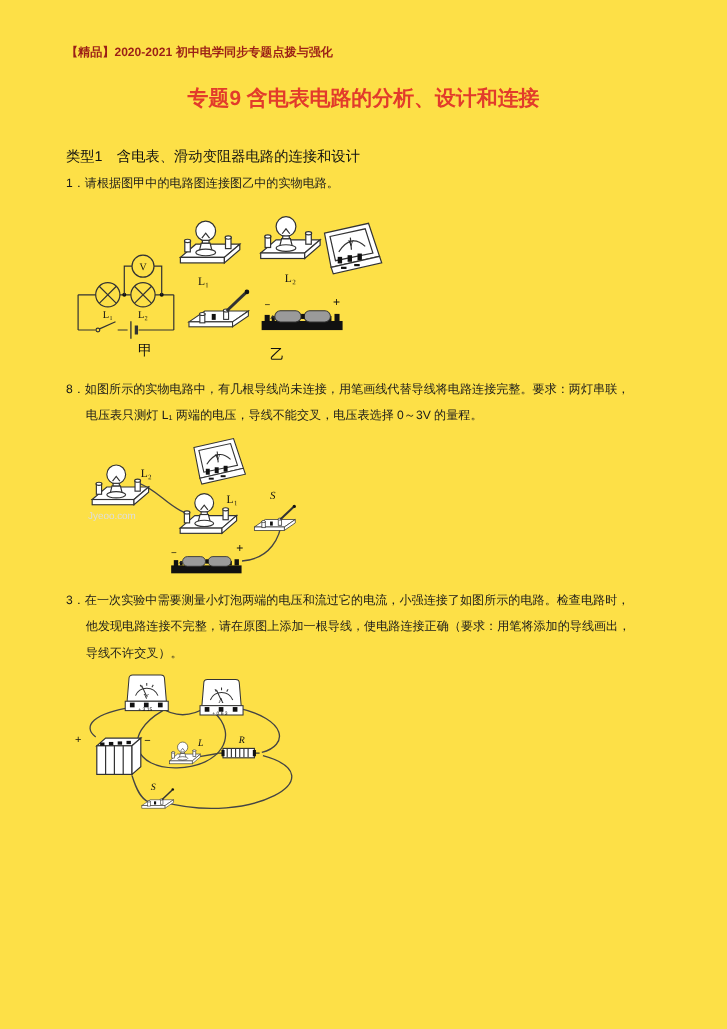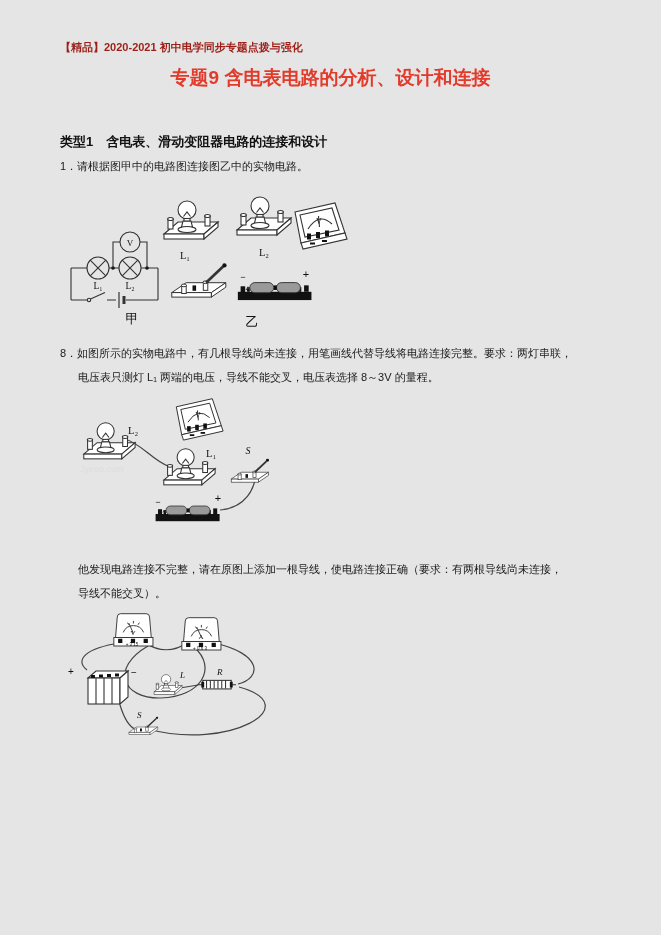--- a/index.html
+++ b/index.html
@@ -1,22 +1,22 @@
 <!DOCTYPE html>
 <html><head>
 <meta charset="utf-8">
 <style>
   html,body{margin:0;padding:0;background:#fff;}
-  .page{position:relative;width:661px;height:935px;background:#e5e5e5;overflow:hidden;
+  .page{position:relative;width:661px;height:935px;background:#fde047;overflow:hidden;
         font-family:"Liberation Sans","DejaVu Sans",sans-serif;color:#1a1a1a;}
   .header-line{position:absolute;left:60px;top:40px;font-size:11px;font-weight:bold;
         color:#9b1f17;white-space:nowrap;}
-  .title{position:absolute;left:0;right:0;top:65px;margin:0;text-align:center;
+  .title{position:absolute;left:0;right:0;top:76px;margin:0;text-align:center;
         font-size:19px;font-weight:bold;color:#e23b2b;white-space:nowrap;}
-  .section-heading{position:absolute;left:60px;top:133px;font-size:13px;font-weight:bold;
+  .section-heading{position:absolute;left:60px;top:133px;font-size:13px;font-weight:normal;
         color:#111;white-space:nowrap;}
   .qline{position:absolute;font-size:11px;color:#1a1a1a;white-space:nowrap;}
   .fig{position:absolute;}
   svg text{font-family:"Liberation Sans","DejaVu Sans",sans-serif;fill:#111;}
   svg text.ser{font-family:"Liberation Serif","DejaVu Serif",serif;}
   svg text.it{font-family:"Liberation Serif","DejaVu Serif",serif;font-style:italic;}
   .st{stroke:#333;fill:#fff;stroke-width:1.1;}
   .ln{stroke:#333;fill:none;stroke-width:1.1;}
   .dk{fill:#111;stroke:none;}
   .cell{fill:#9a9a9a;stroke:#333;stroke-width:1;}
@@ -152,21 +152,21 @@
     </g>
     <g>
       <use href="#g-batteryh" transform="translate(168,88) scale(0.92)"></use>
       <text x="175" y="90" font-size="9" text-anchor="middle">−</text>
       <text x="238" y="88" font-size="11" text-anchor="middle">+</text>
     </g>
     <text x="184" y="136" font-size="13" text-anchor="middle">乙</text>
   </svg>
 
   <div class="qline" style="left:60px;top:346px">8．如图所示的实物电路中，有几根导线尚未连接，用笔画线代替导线将电路连接完整。要求：两灯串联，</div>
-  <div class="qline" style="left:78px;top:370px">电压表只测灯 L₁ 两端的电压，导线不能交叉，电压表选择 8～3V 的量程。</div>
+  <div class="qline" style="left:78px;top:370px">电压表只测灯 L₁ 两端的电压，导线不能交叉，电压表选择 0～3V 的量程。</div>
 
   <svg class="fig" style="left:58px;top:396px" width="302" height="138" viewBox="0 0 302 138">
     <text x="22" y="76" font-size="9" class="wm">Jyeoo.com</text>
     <g>
       <path class="wire" d="M67,43 C84,48 94,64 110,70"></path>
       <path class="wire" d="M162,114 C188,112 197,92 198,77"></path>
     </g>
     <g>
       <use href="#g-meter3d" transform="translate(112,0) scale(0.9)"></use>
       <text x="140" y="22" font-size="7.5" text-anchor="middle" class="ser">V</text>
@@ -183,22 +183,23 @@
       <use href="#g-switch" transform="translate(172,62) scale(0.62)"></use>
       <text x="190" y="58" font-size="10" class="it" text-anchor="middle">S</text>
     </g>
     <g>
       <use href="#g-batteryh" transform="translate(96,106) scale(0.8)"></use>
       <text x="100" y="109" font-size="9" text-anchor="middle">−</text>
       <text x="160" y="106" font-size="11" text-anchor="middle">+</text>
     </g>
   </svg>
 
-  <div class="qline" style="left:78px;top:562px">他发现电路连接不完整，请在原图上添加一根导线，使电路连接正确（要求：有两根导线尚未连接，</div>
-  <div class="qline" style="left:78px;top:586px">导线不能交叉）。</div>
+  <div class="qline" style="left:60px;top:538px">3．在一次实验中需要测量小灯泡两端的电压和流过它的电流，小强连接了如图所示的电路。检查电路时，</div>
+  <div class="qline" style="left:78px;top:562px">他发现电路连接不完整，请在原图上添加一根导线，使电路连接正确（要求：用笔将添加的导线画出，</div>
+  <div class="qline" style="left:78px;top:586px">导线不许交叉）。</div>
 
   <svg class="fig" style="left:58px;top:606px" width="302" height="142" viewBox="0 0 302 142">
     <g>
       <path class="wire" d="M62,37 C28,42 16,54 29,64"></path>
       <path class="wire" d="M88,37 C100,46 116,46 129,37"></path>
       <path class="wire" d="M156,37 C205,48 204,72 180,78"></path>
       <path class="wire" d="M90,40 C52,62 64,93 103,92 C143,91 160,62 136,41"></path>
       <path class="wire" d="M122,82 C128,81 134,80 140,79"></path>
       <path class="wire" d="M62,99 C66,112 70,120 77,123"></path>
       <path class="wire" d="M90,123 C170,145 250,100 181,81"></path>

